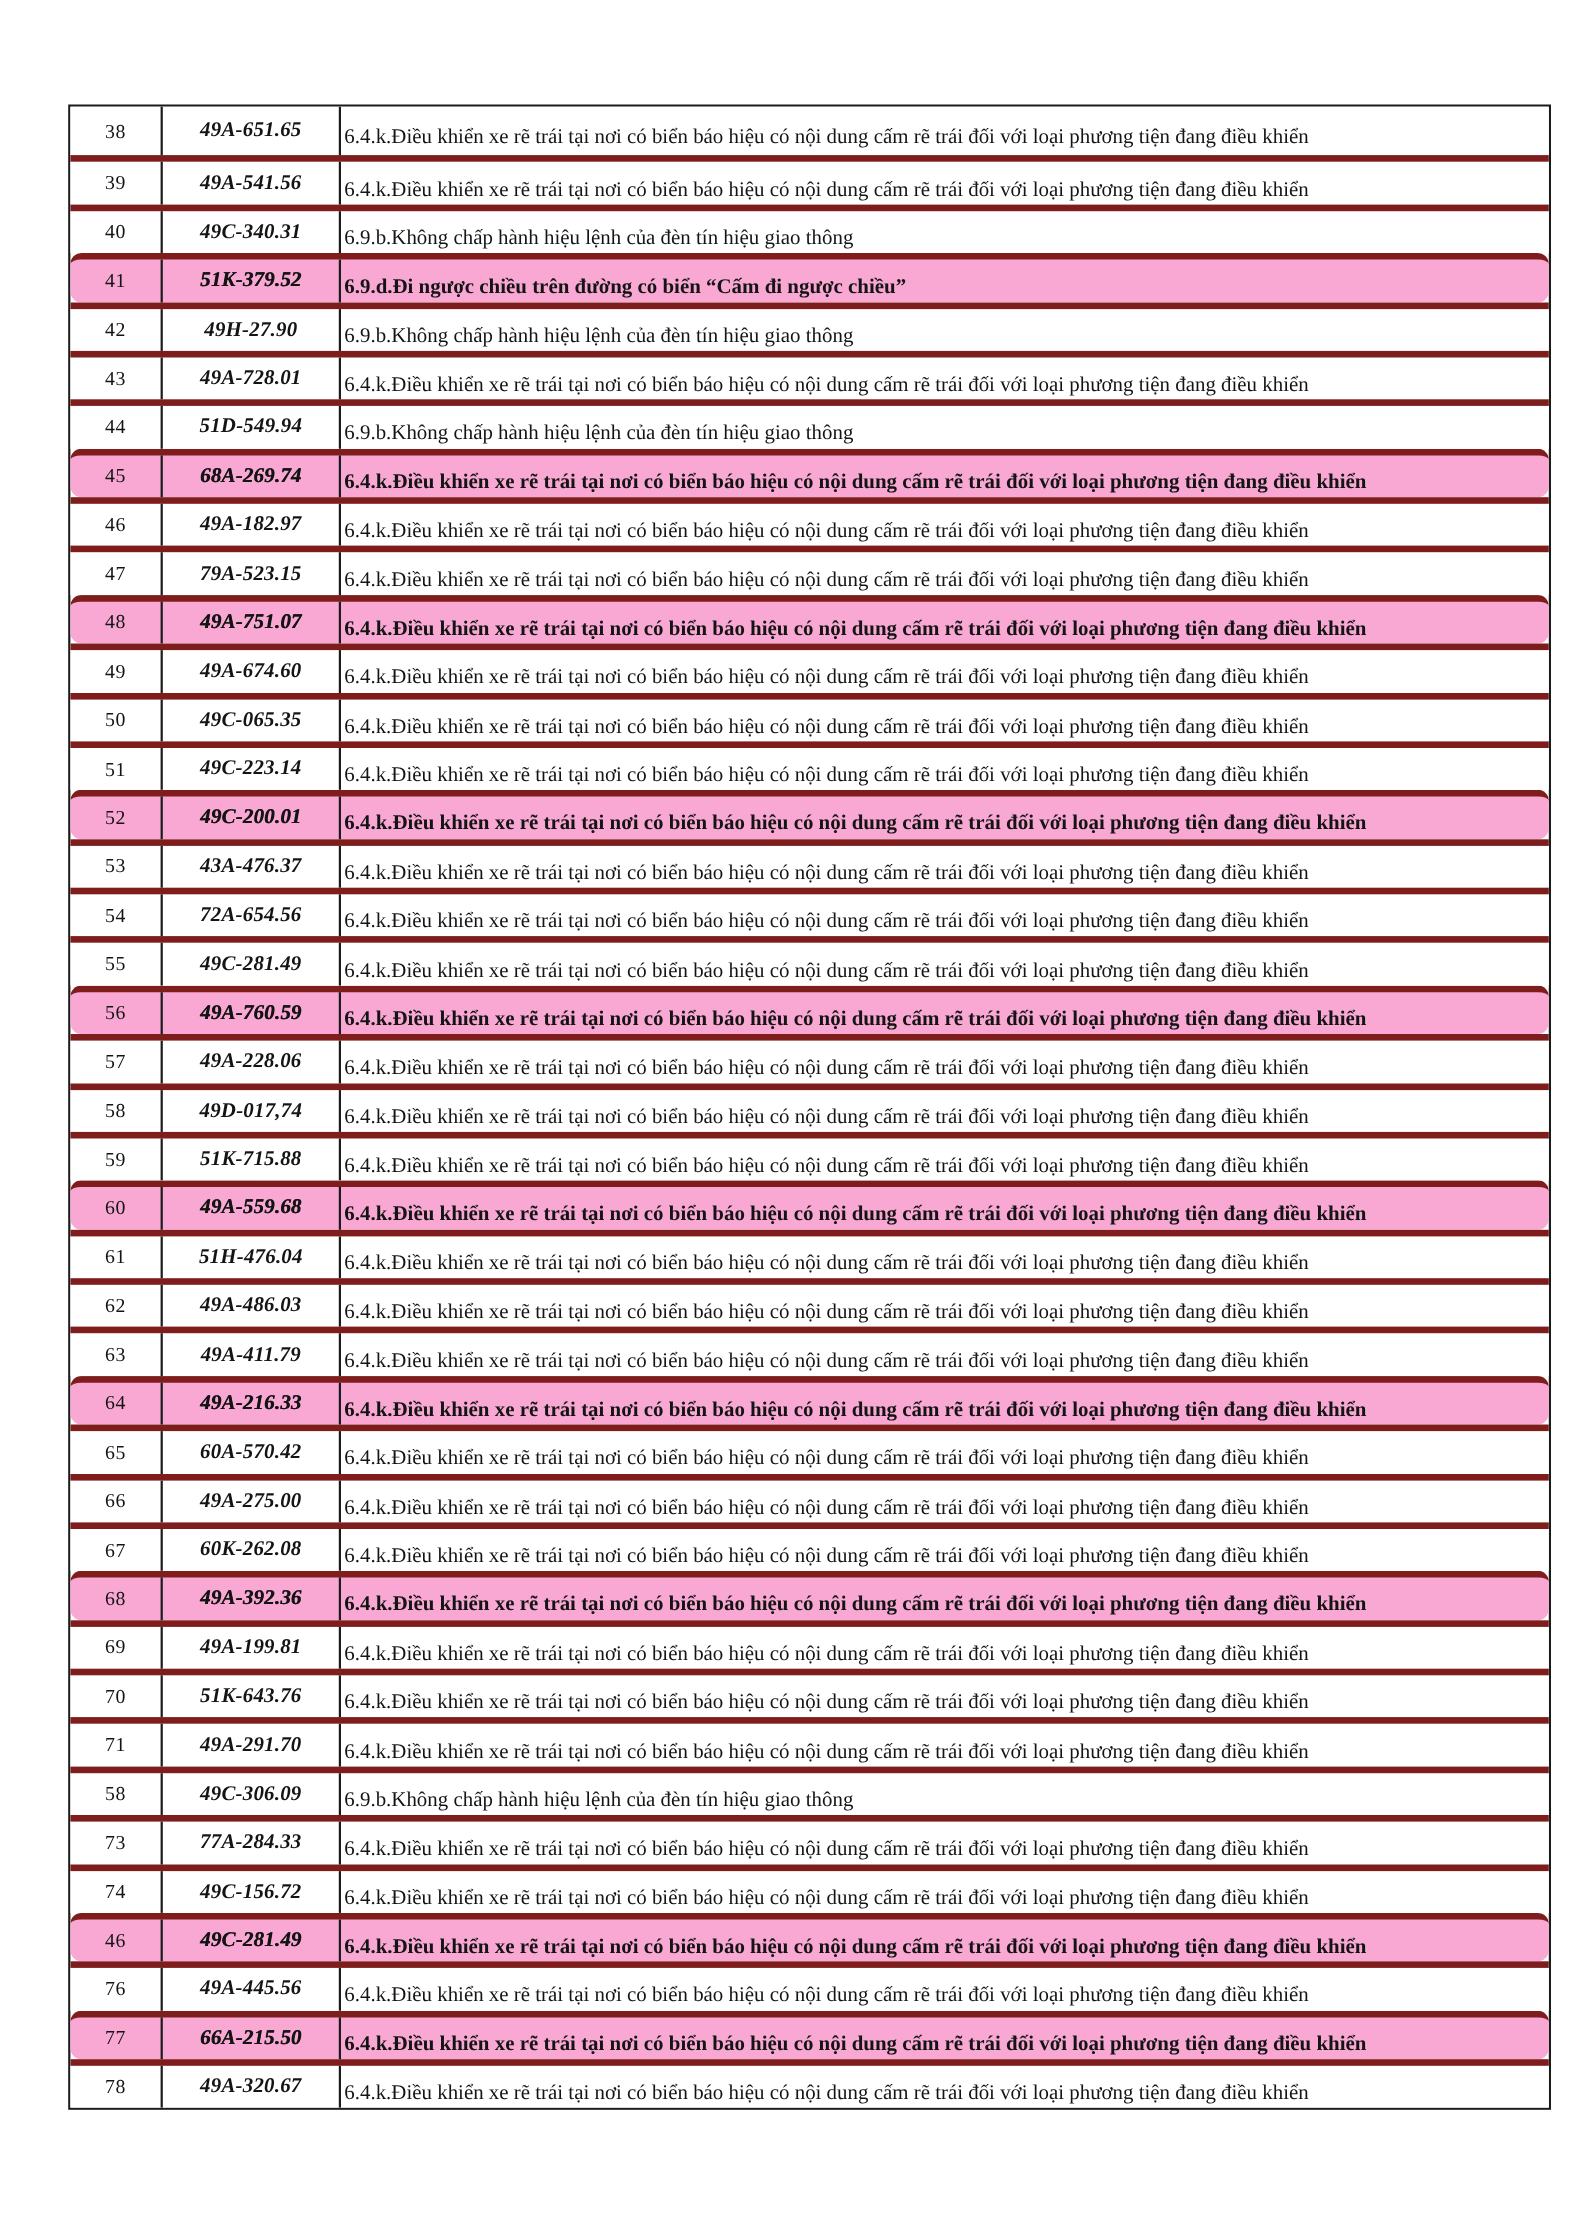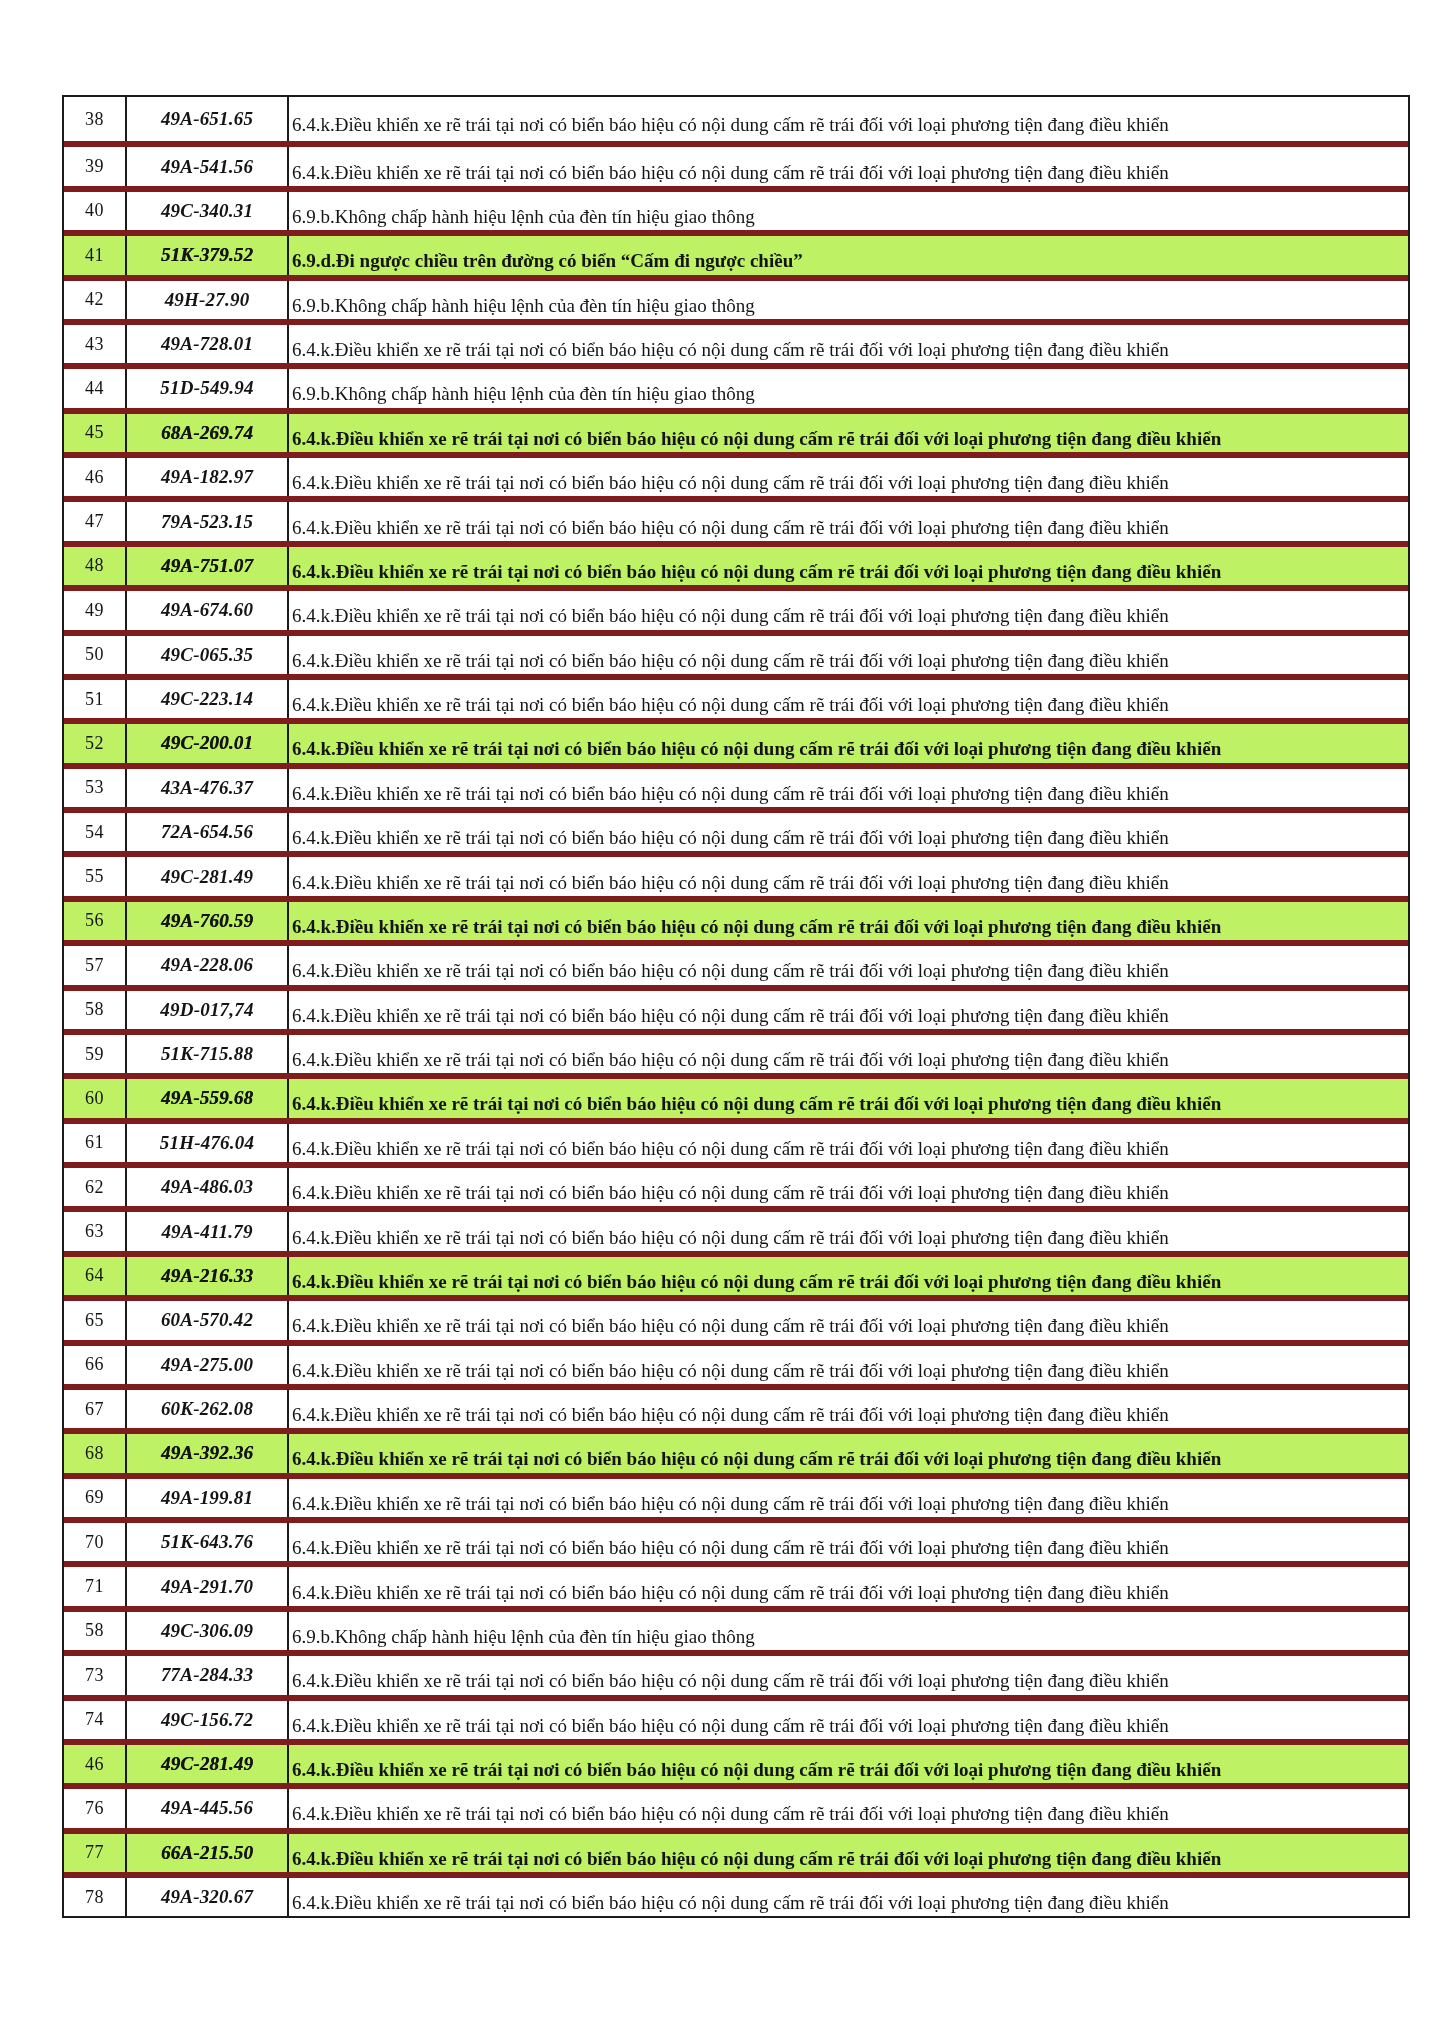--- a/index.html
+++ b/index.html
@@ -36,21 +36,21 @@
   }
   .row:first-child { border-top: none; }
   .c {
     box-sizing: border-box;
     display: flex;
     align-items: center;
     overflow: hidden;
     white-space: nowrap;
   }
   .c.no {
-    width: 63px;
+    width: 84px;
     justify-content: center;
     border-right: 2px solid #1b1b1b;
     font-size: 18px;
     letter-spacing: 0.5px;
   }
   .c.plate {
     width: 162px;
     justify-content: center;
     border-right: 2px solid #1b1b1b;
     font-weight: 700;
@@ -58,21 +58,21 @@
     letter-spacing: 0.2px;
     font-style: italic;
   }
   .c.viol {
     flex: 1;
     padding-left: 3px;
     padding-right: 2px;
     font-size: 19px;
     margin-top: 12px;
   }
-  .row.heavy { background: #bef264; }
+  .row.heavy { background: #f9a8d4; border-radius: 10px; }
   .row.heavy .c.viol { font-weight: 600; }
   .row.heavy .c.plate { text-shadow: 0.4px 0 0 #141414; }
 </style>
 </head>
 <body>
 
 <div class="page">
   <div class="vio-table">
       <div class="row">
         <div class="c no">38</div>

